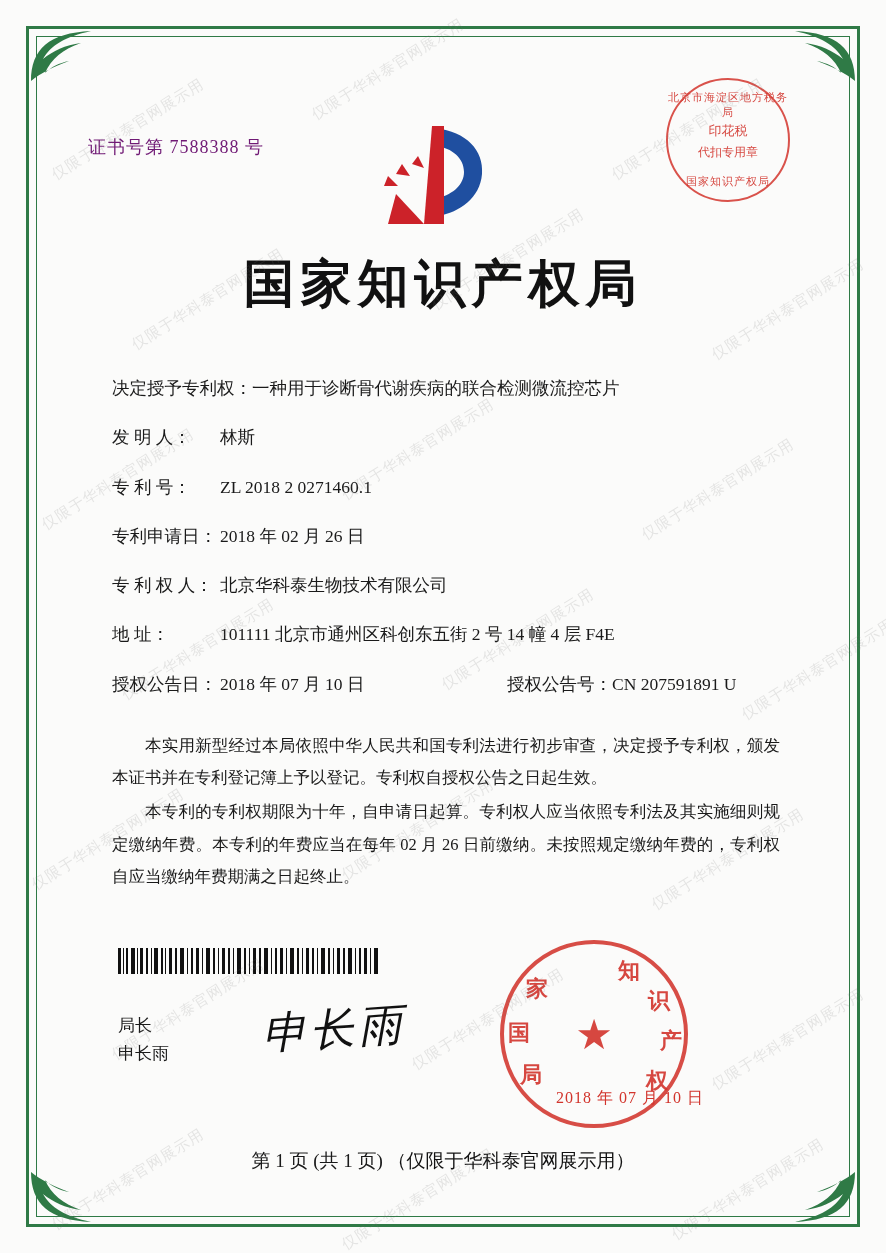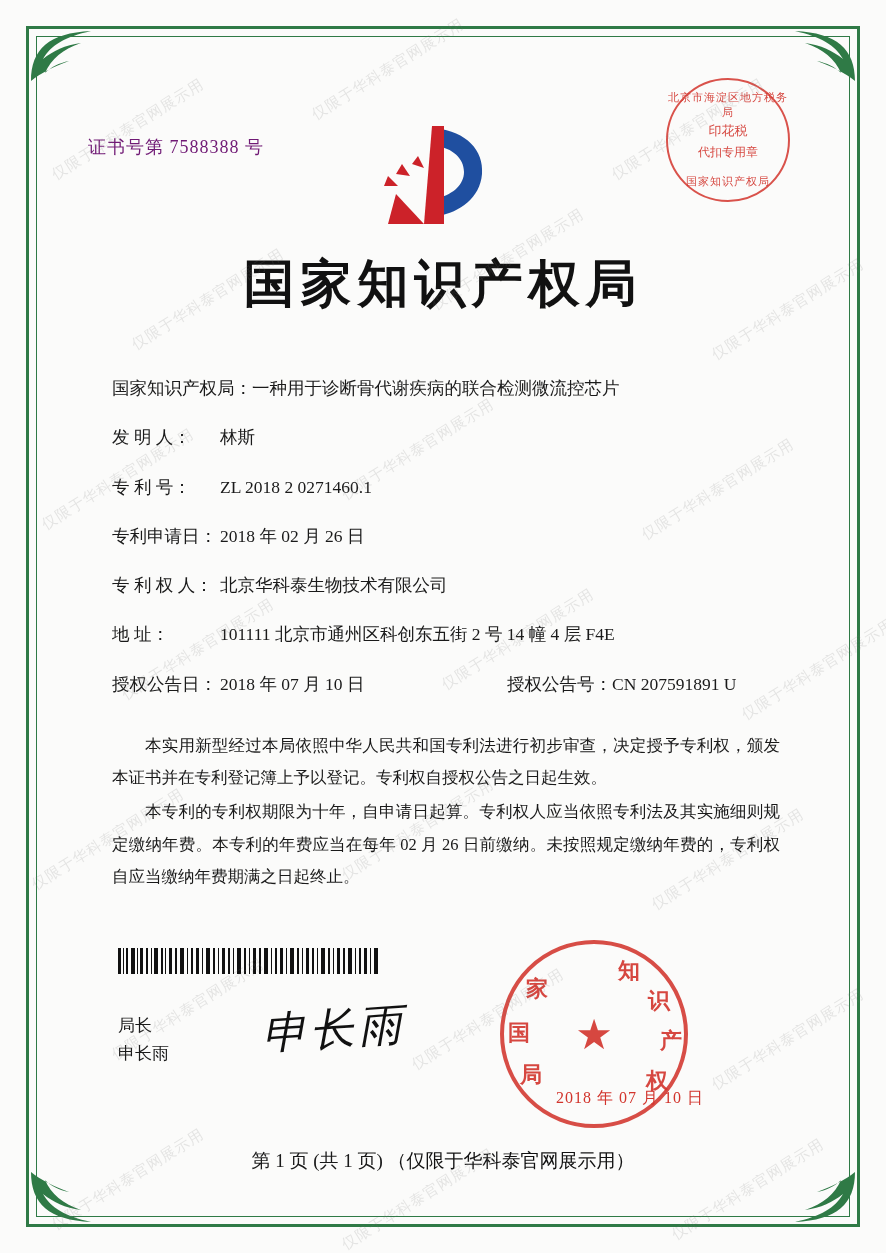--- a/index.html
+++ b/index.html
@@ -300,21 +300,21 @@
       <div class="arc-top">北京市海淀区地方税务局</div>
       <div class="mid1">印花税</div>
       <div class="mid2">代扣专用章</div>
       <div class="arc-bottom">国家知识产权局</div>
     </div>
 
     <div class="title">国家知识产权局</div>
 
     <div class="fields">
       <div class="field-row">
-        <span class="field-label">国家知识产权局：</span><span class="field-value">一种用于诊断骨代谢疾病的联合检测微流控芯片</span>
+        <span class="field-label">决定授予专利权：</span><span class="field-value">一种用于诊断骨代谢疾病的联合检测微流控芯片</span>
       </div>
       <div class="field-row">
         <span class="field-label">发 明 人：</span><span class="field-value">林斯</span>
       </div>
       <div class="field-row">
         <span class="field-label">专 利 号：</span><span class="field-value">ZL 2018 2 0271460.1</span>
       </div>
       <div class="field-row">
         <span class="field-label">专利申请日：</span><span class="field-value">2018 年 02 月 26 日</span>
       </div>

